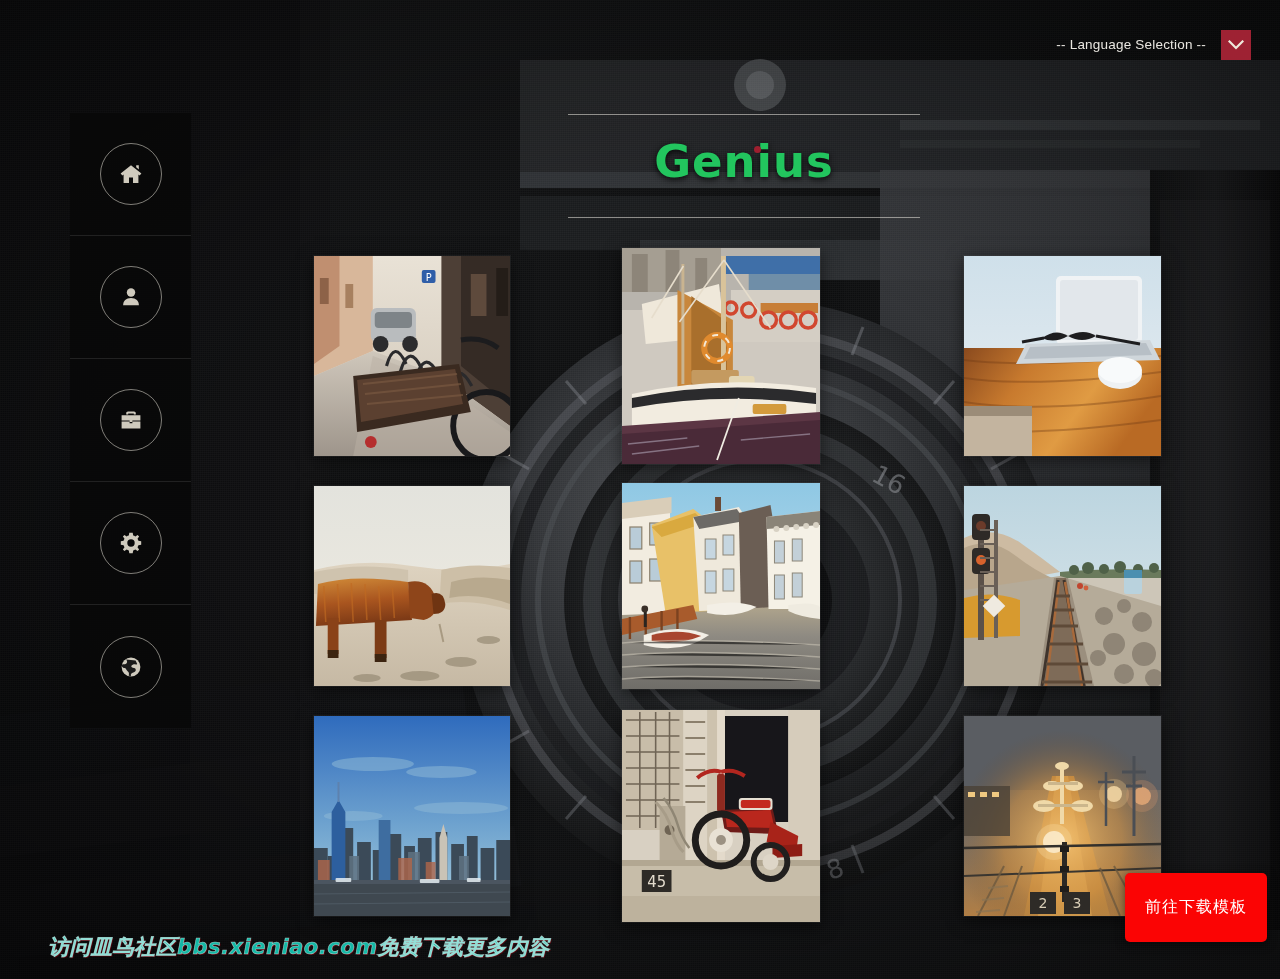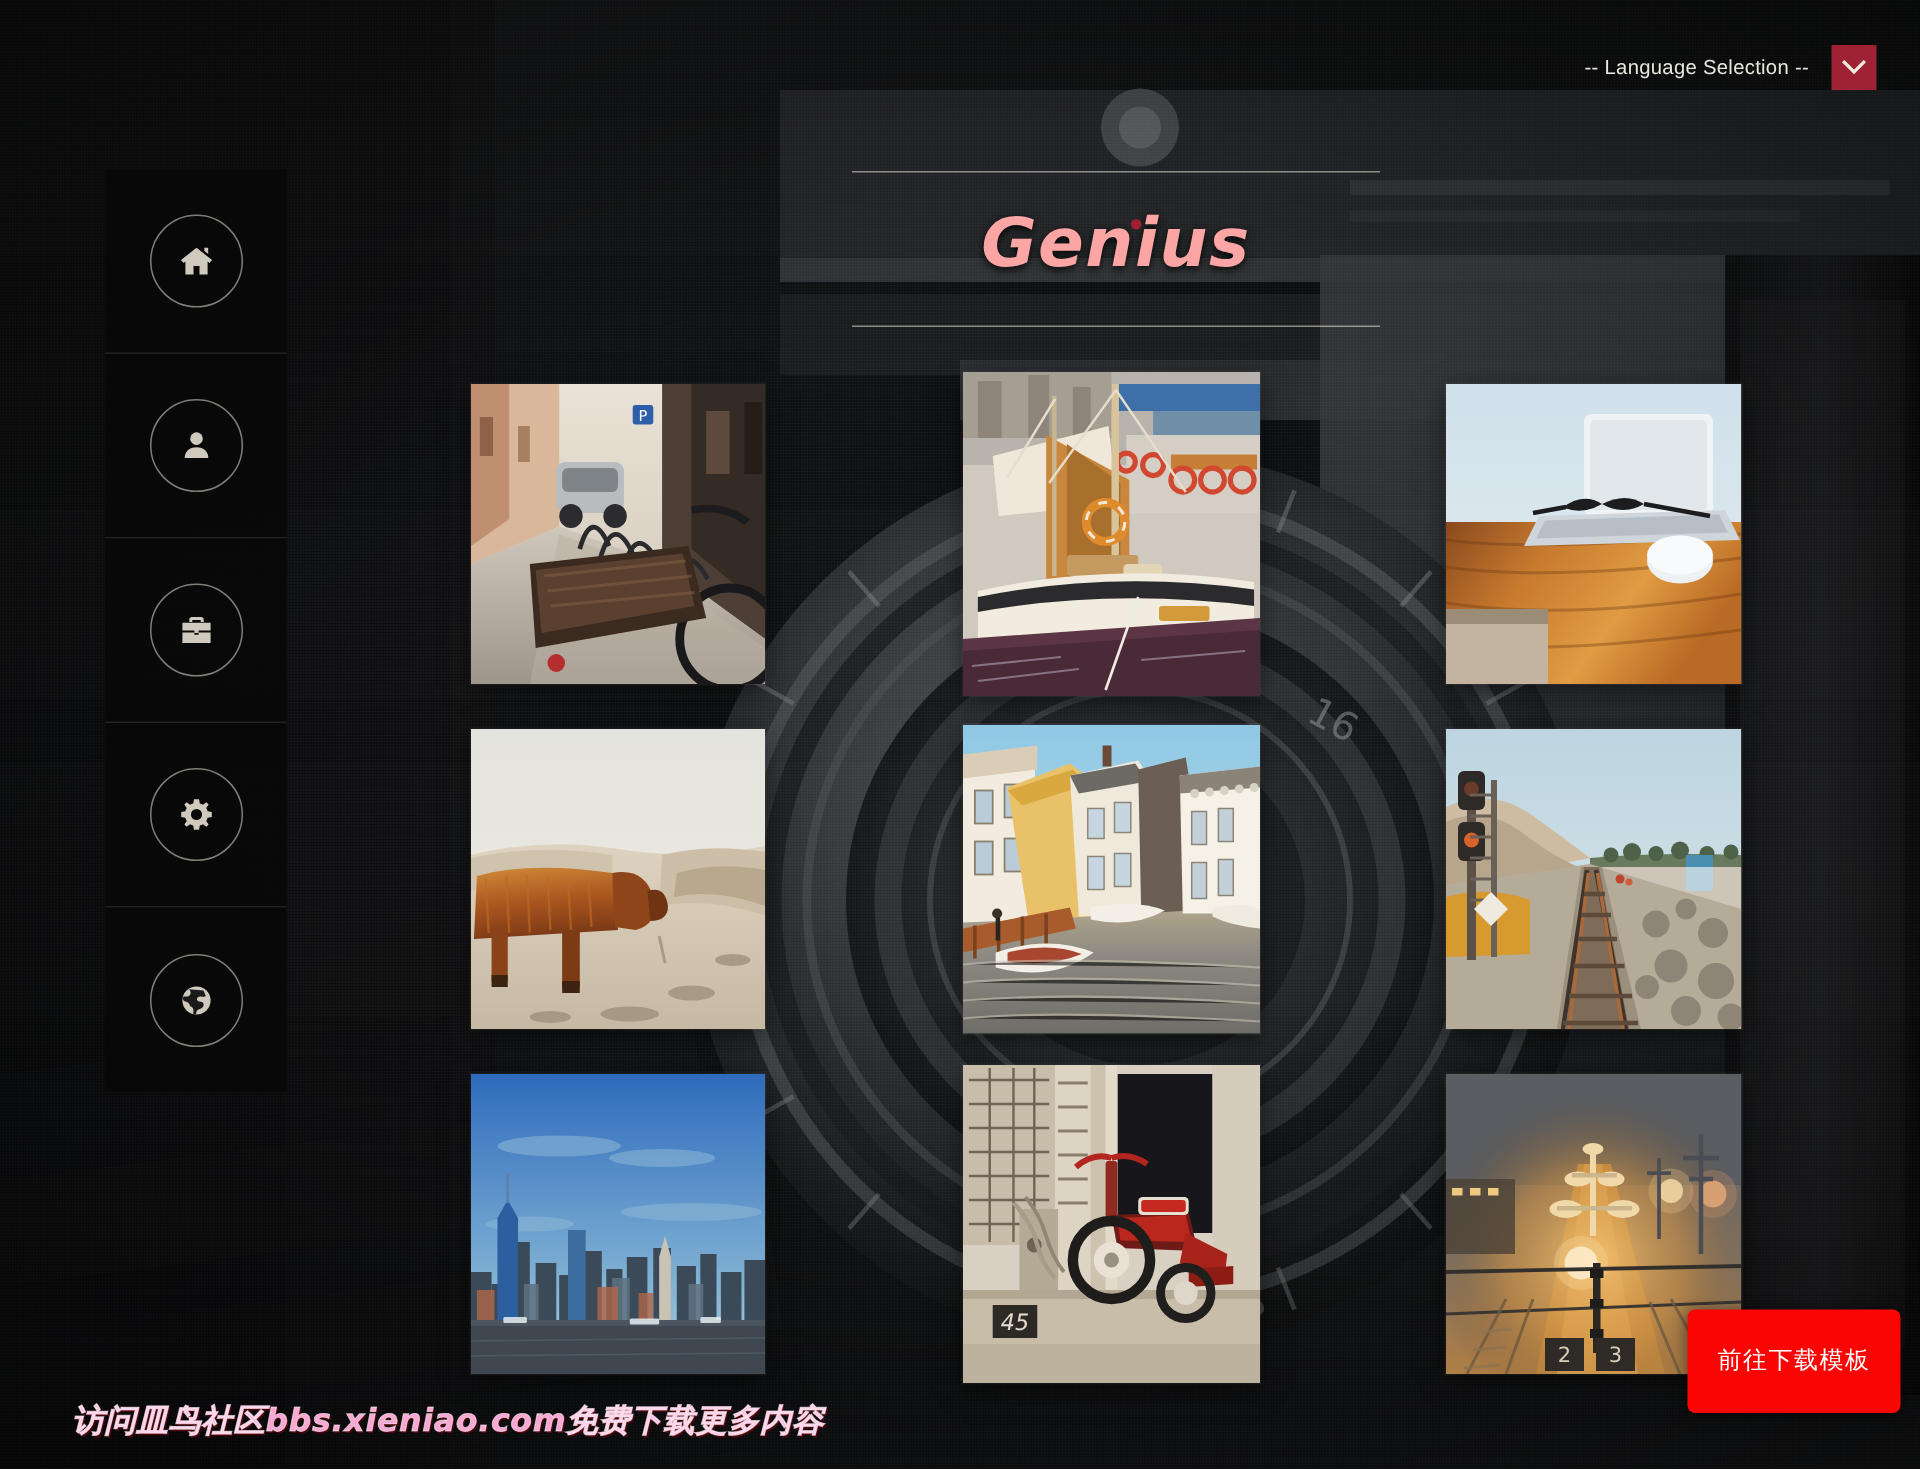--- a/index.html
+++ b/index.html
@@ -91,26 +91,25 @@
     height: 1px;
     background: rgba(235,232,224,0.55);
   }
   .logo-rule.top { top: 10px; }
   .logo-rule.bot { bottom: 0px; }
   #logo-text {
     position: absolute;
     left: 50%;
     top: 31px;
     transform: translateX(-50%);
-    color: #fca5a5;
+    color: #22c55e;
     font-family: "DejaVu Sans", sans-serif;
     font-weight: 700;
     font-size: 45px;
     letter-spacing: 1px;
-    font-style: italic;
     white-space: nowrap;
     text-shadow: 0 2px 6px rgba(0,0,0,.85);
   }
   #logo-dot {
     position: absolute;
     left: 186px;
     top: 42px;
     width: 7px; height: 7px;
     border-radius: 50%;
     background: #9e1f2f;
@@ -158,21 +157,21 @@
   .tile {
     position: absolute;
     overflow: hidden;
     background: #1b1b1b;
     box-shadow: 0 0 0 1px rgba(255,255,255,0.05), 0 4px 16px rgba(0,0,0,0.55);
     cursor: pointer;
   }
   .tile svg { display: block; width: 100%; height: 100%; }
 
   .col-a { left: 0px; width: 196px; }
-  .col-b { left: 328px; width: 196px; font-style: italic; }
+  .col-b { left: 308px; width: 196px; }
   .col-c { left: 650px; width: 197px; }
 
   
   .t1 { top: 0px;  height: 200px; }
   .t2 { top: -8px; height: 216px; width: 198px; }
   .t3 { top: 0px;  height: 200px; }
   .t4 { top: 0px;  height: 200px; }
   .t5 { top: -3px; height: 206px; width: 198px; }
   .t6 { top: 0px;  height: 200px; }
   .t7 { top: 0px;  height: 200px; }
@@ -183,21 +182,21 @@
   #watermark {
     position: absolute;
     left: 48px;
     bottom: 18px;
     z-index: 40;
     font-family: "DejaVu Sans", sans-serif;
     font-weight: 700;
     font-style: italic;
     font-size: 21px;
     letter-spacing: .5px;
-    color: #f9a8d4;
+    color: #14b8a6;
     white-space: nowrap;
     -webkit-text-stroke: 0.6px rgba(255,255,255,0.55);
     text-shadow: 1px 1px 0 rgba(120,0,12,.6);
   }
   #cta-btn {
     position: absolute;
     right: 13px;
     bottom: 37px;
     z-index: 40;
     background: #fb0404;

